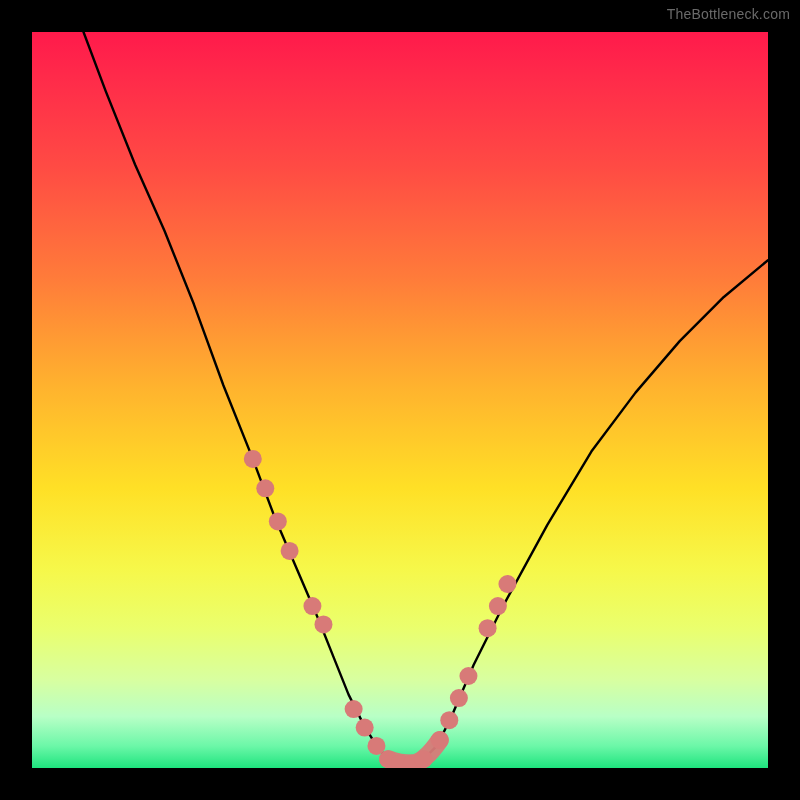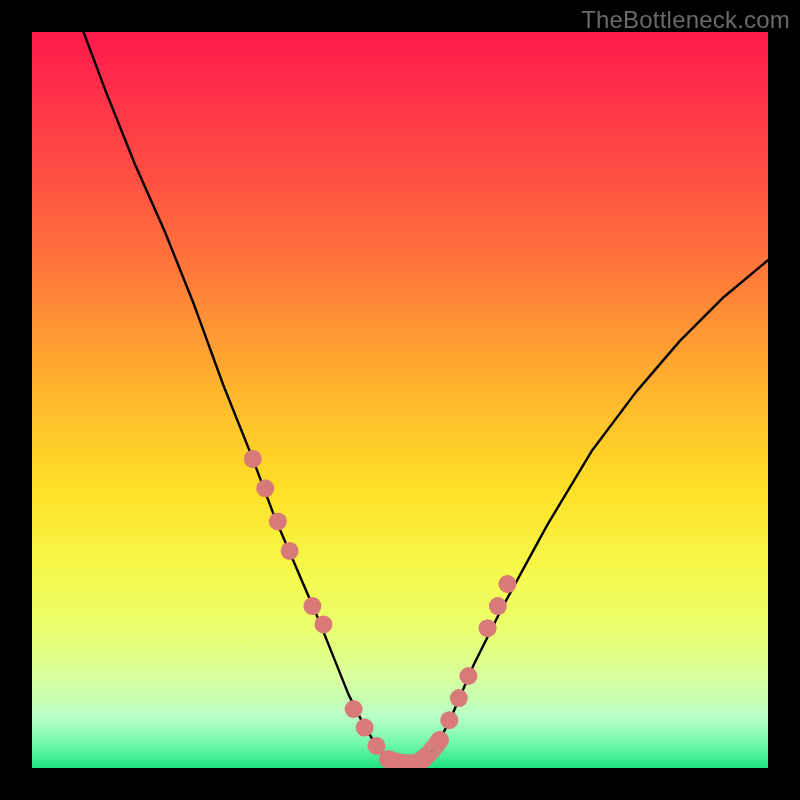--- a/index.html
+++ b/index.html
@@ -44,21 +44,21 @@
       #b8ffc6 93%,
       #6cf7a8 97%,
       #1ee47e 100%
     );
   }
   .watermark {
     position: absolute;
     top: 6px;
     right: 10px;
     color: #6a6a6a;
-    font-size: 24px;
+    font-size: 14px;
     font-weight: 500;
     letter-spacing: 0.2px;
     user-select: none;
   }
   svg.curve {
     position: absolute;
     inset: 0;
   }
 </style>
 </head>

